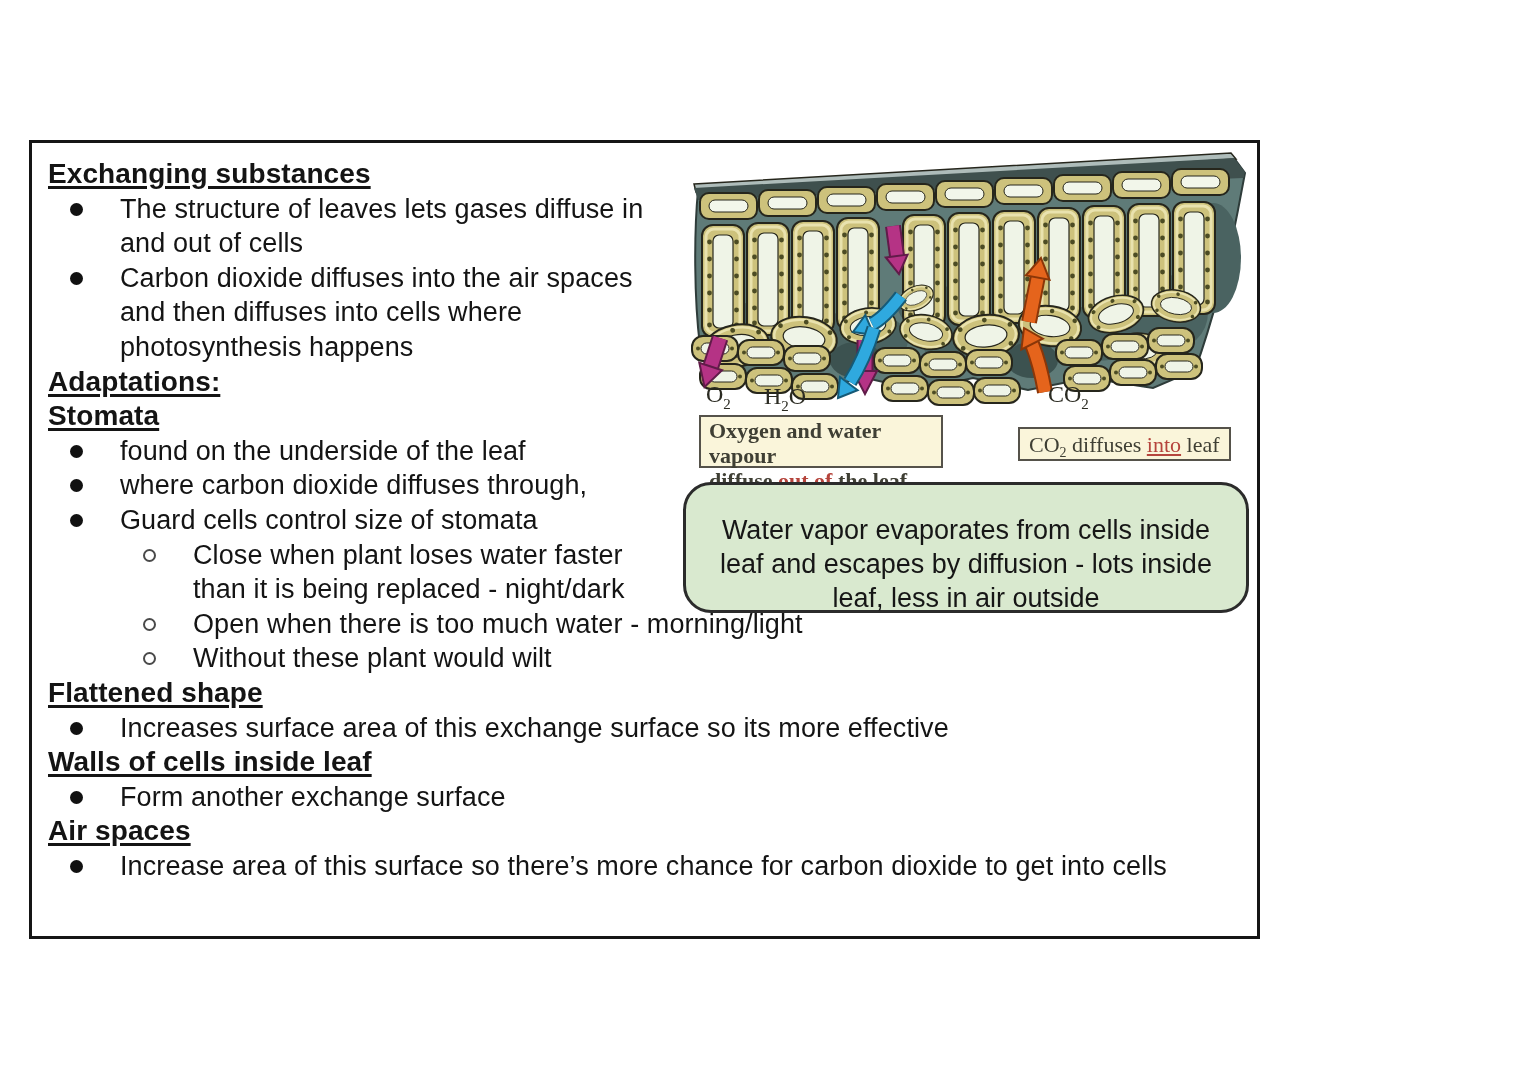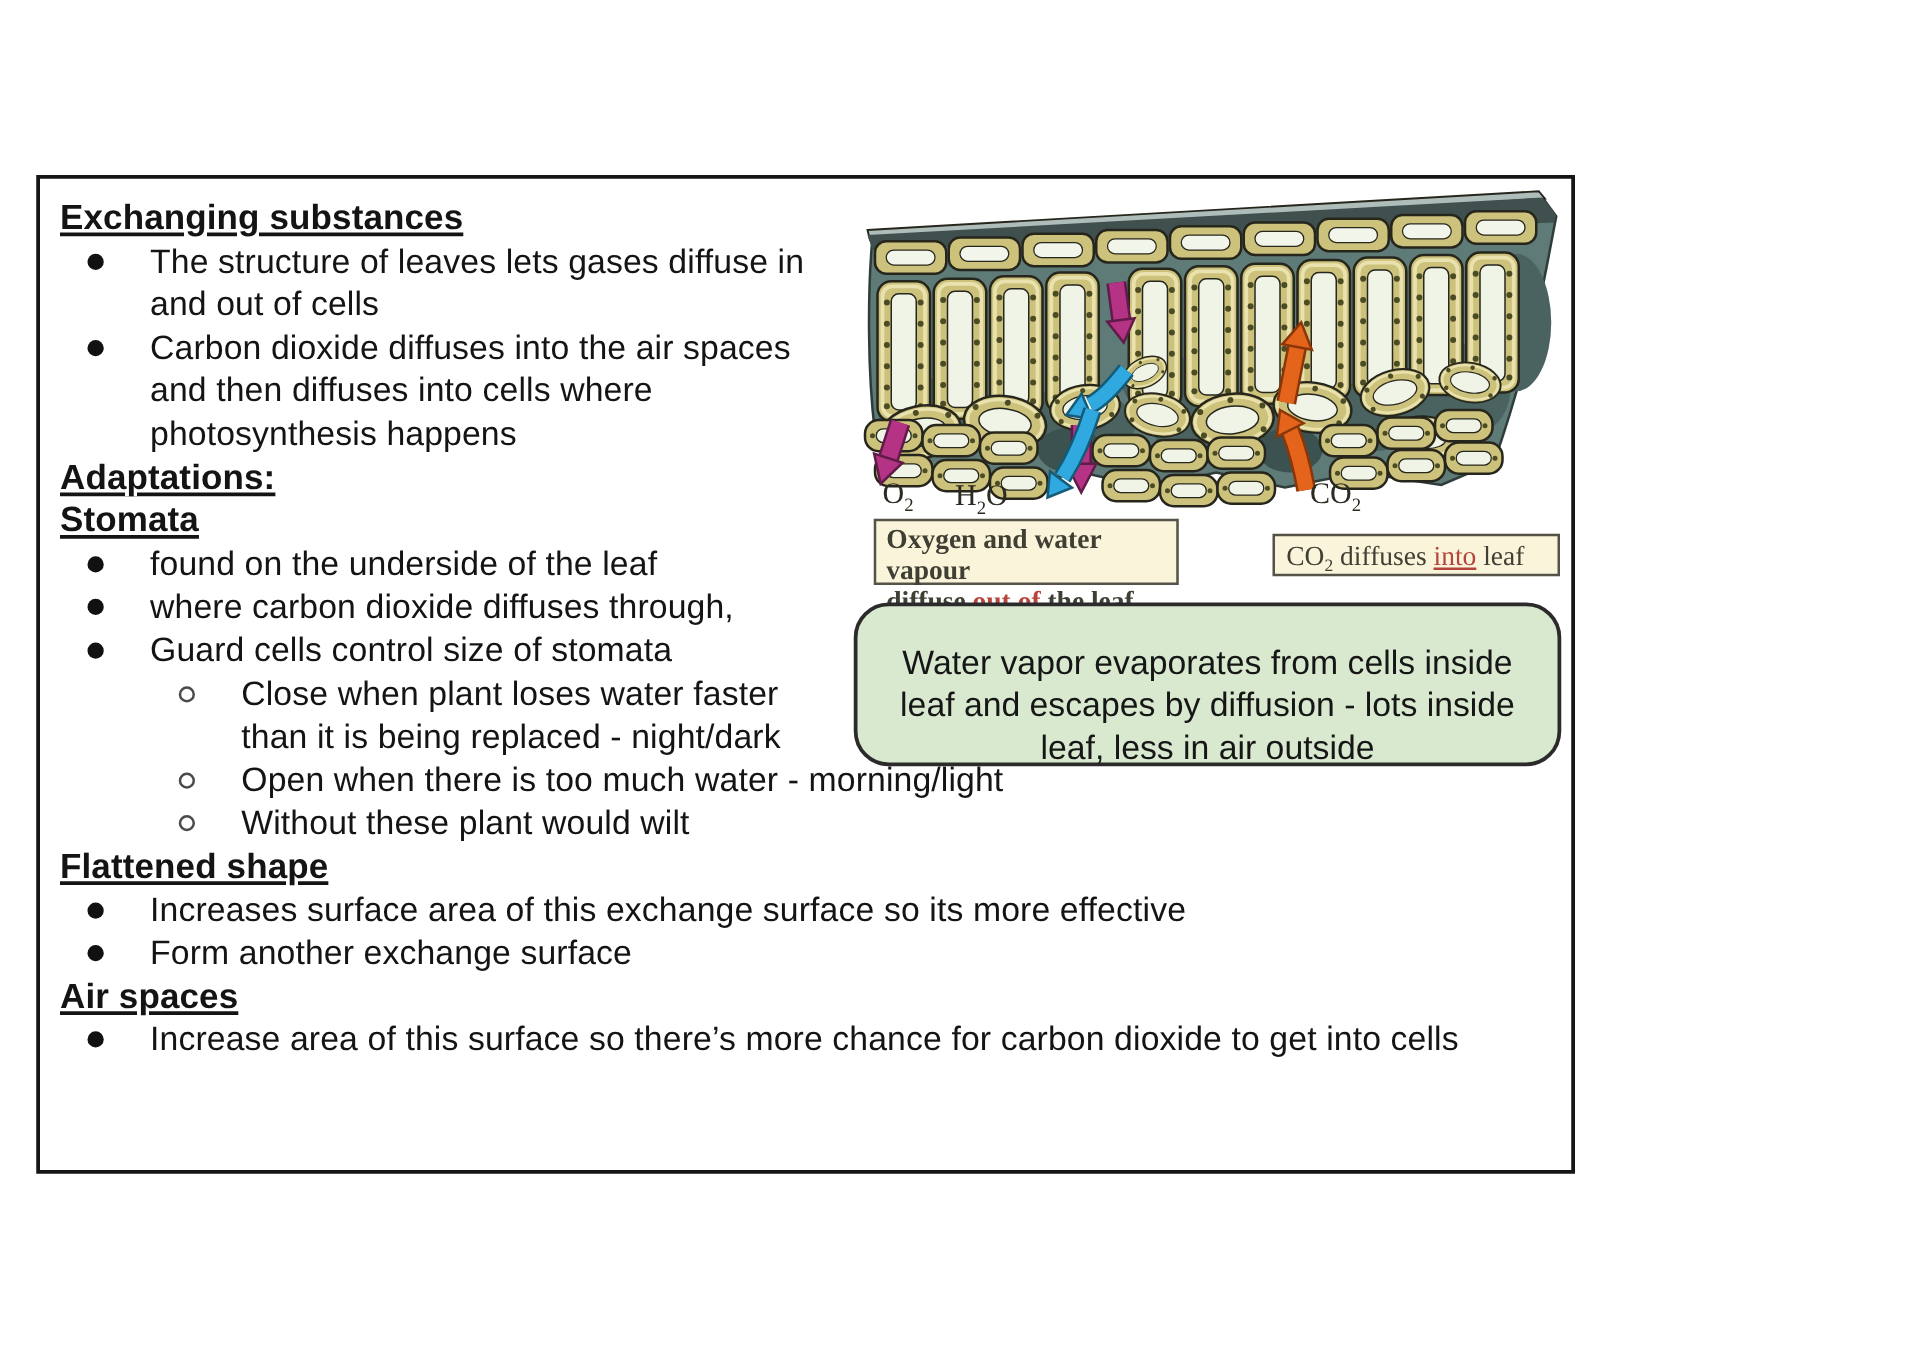--- a/index.html
+++ b/index.html
@@ -18,21 +18,21 @@
   .b1::before{content:"";position:absolute;left:22px;top:11px;width:13px;height:13px;
               border-radius:50%;background:#111;}
   .b2::before{content:"";position:absolute;left:95px;top:11px;width:9px;height:9px;
               border:2.5px solid #4a4a4a;border-radius:50%;background:transparent;}
   
   .cream-box{position:absolute;background:#faf5da;border:2px solid #55524a;
              font-family:"Liberation Serif",serif;font-size:22px;color:#3f3f34;}
   .box-oxygen{left:699px;top:415px;width:244px;height:53px;box-sizing:border-box;
               padding:1px 8px 0 8px;line-height:25px;font-weight:bold;}
   .box-co2{left:1018px;top:427px;height:34px;box-sizing:border-box;
-           padding:3px 26px 0 9px;line-height:26px;white-space:nowrap;}
+           padding:3px 9px 0 9px;line-height:26px;white-space:nowrap;}
   .hl-red{color:#b5443c;text-decoration:underline;text-decoration-thickness:2px;text-underline-offset:2px;}
   .sub{font-size:14px;vertical-align:-5px;}
   .green-note{position:absolute;left:683px;top:482px;width:566px;height:131px;box-sizing:border-box;
               background:#d9e9cf;border:3px solid #2b2b2b;border-radius:28px;
               text-align:center;font-size:27px;line-height:34px;padding-top:28px;color:#161616;}
   svg text{font-family:"Liberation Serif",serif;}
 </style>
 </head>
 <body>
 
@@ -50,20 +50,21 @@
       <div class="h">Stomata</div>
       <div class="b1">found on the underside of the leaf</div>
       <div class="b1">where carbon dioxide diffuses through,</div>
       <div class="b1">Guard cells control size of stomata</div>
       <div class="b2">Close when plant loses water faster</div>
       <div class="c2">than it is being replaced - night/dark</div>
       <div class="b2">Open when there is too much water - morning/light</div>
       <div class="b2">Without these plant would wilt</div>
       <div class="h">Flattened shape</div>
       <div class="b1">Increases surface area of this exchange surface so its more effective</div>
+      <div class="h">Walls of cells inside leaf</div>
       <div class="b1">Form another exchange surface</div>
       <div class="h">Air spaces</div>
       <div class="b1">Increase area of this surface so there’s more chance for carbon dioxide to get into cells</div>
     </div>
   </div>
 
   <svg style="position:absolute;left:688px;top:148px;" width="562" height="266" viewBox="0 0 562 266">
     <defs>
       <g id="pal">
         <rect width="42" height="112" rx="11" fill="#cdc27c" stroke="#26261c" stroke-width="2"></rect>

